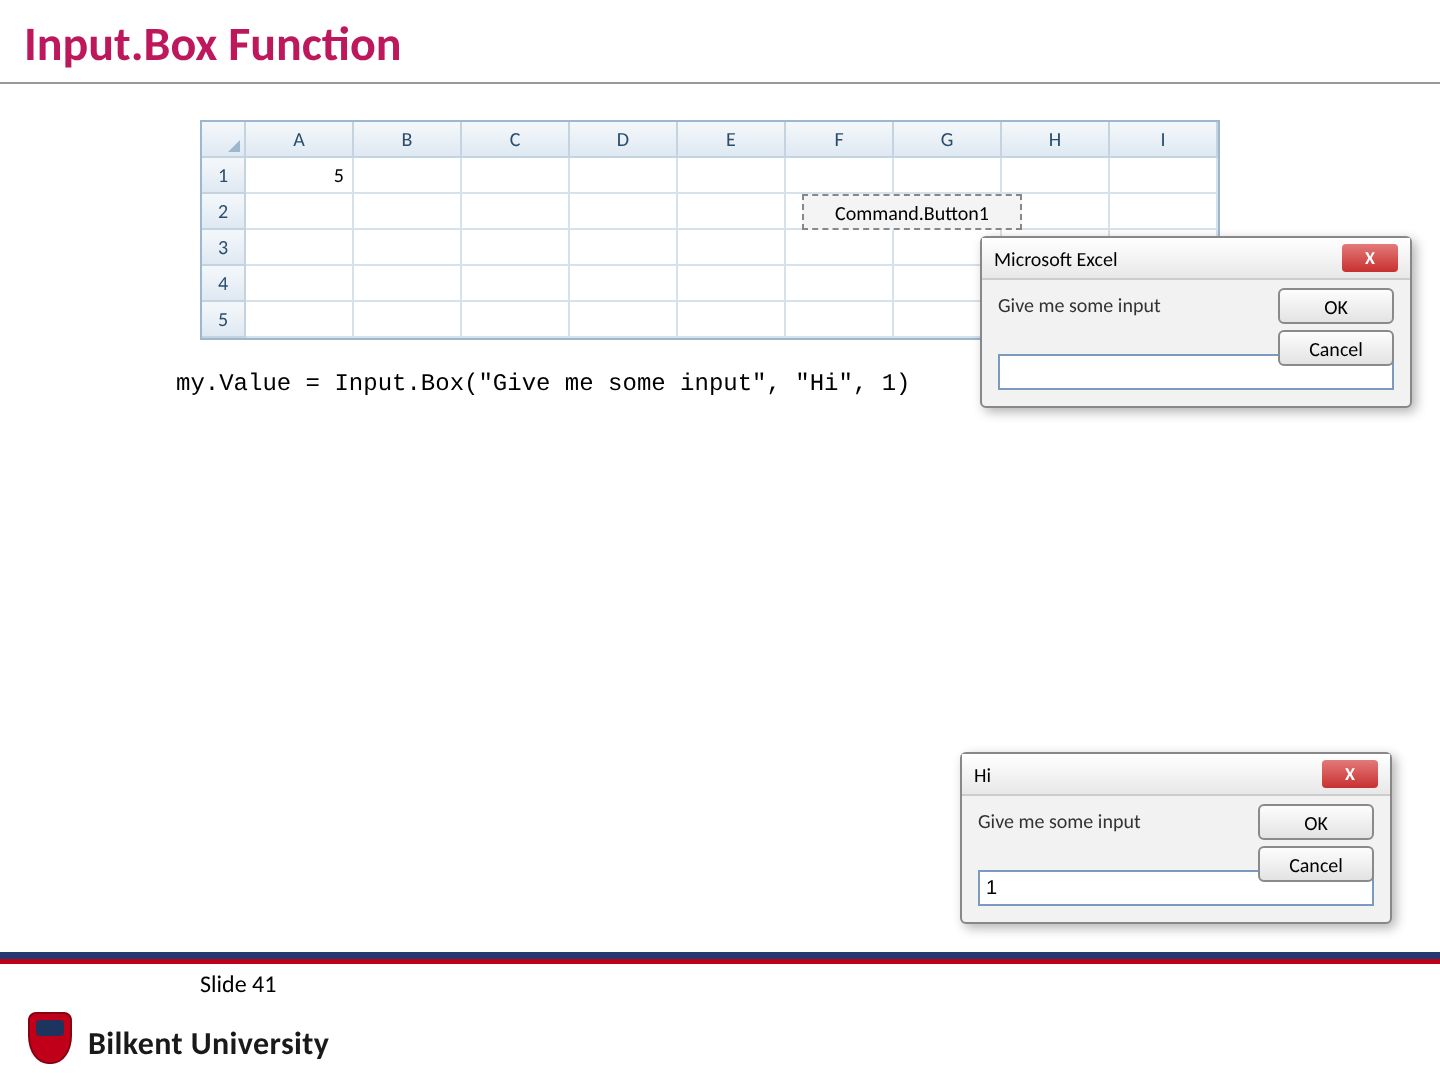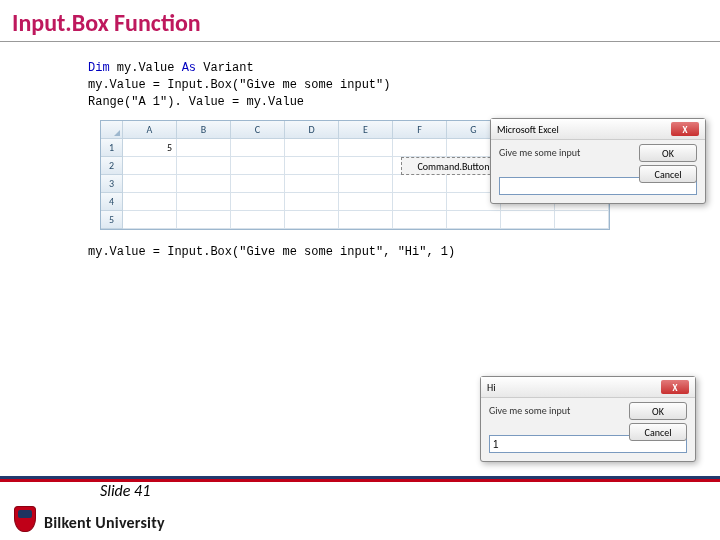--- a/index.html
+++ b/index.html
@@ -85,40 +85,37 @@
     position: absolute; font-size: 10px;
     background: #f4f4f4; border: 1px dashed #888;
     width: 110px; height: 18px;
     display: flex; align-items: center; justify-content: center;
   }
 
   .footer-rule {
     position: absolute; left: 0; right: 0; bottom: 58px;
     height: 6px; background: linear-gradient(#223a6e,#223a6e 55%,#c00018 55%,#c00018);
   }
-  .slide-num { position: absolute; left: 100px; bottom: 40px; font-size: 16px; font-style: italic; }
+  .slide-num { position: absolute; left: 100px; bottom: 40px; font-size: 12px; }
   .logo-row { position: absolute; left: 14px; bottom: 8px; display: flex; align-items: flex-end; gap: 8px; }
   .shield {
     width: 22px; height: 26px; background: #c00018;
     border-radius: 4px 4px 10px 10px / 4px 4px 14px 14px;
     border: 1px solid #8a0012; position: relative;
   }
   .shield::before { content:""; position:absolute; left:3px; top:3px; right:3px; height:8px; background:#1f335f; border-radius:2px; }
   .uni-name { font-weight: 700; font-size: 16px; color: #1a1a1a; letter-spacing: .2px; }
 </style>
 </head>
 <body>
 
 <div class="title">Input.Box Function</div>
 
 <div class="content">
 
-  <div class="code-block"><span class="kw">Dim</span><span> my.Value </span><span class="kw">As</span><span> Variant</span>
-<span>my.Value = Input.Box("Give me some input")</span>
-<span>Range("A 1"). Value = my.Value</span></div>
 
   <div class="excel-grid" style="position:relative;">
     <div class="eg-row">
       <div class="eg-corner"></div>
       <div class="eg-hcell eg-col">A</div>
       <div class="eg-hcell eg-col">B</div>
       <div class="eg-hcell eg-col">C</div>
       <div class="eg-hcell eg-col">D</div>
       <div class="eg-hcell eg-col">E</div>
       <div class="eg-hcell eg-col">F</div>

